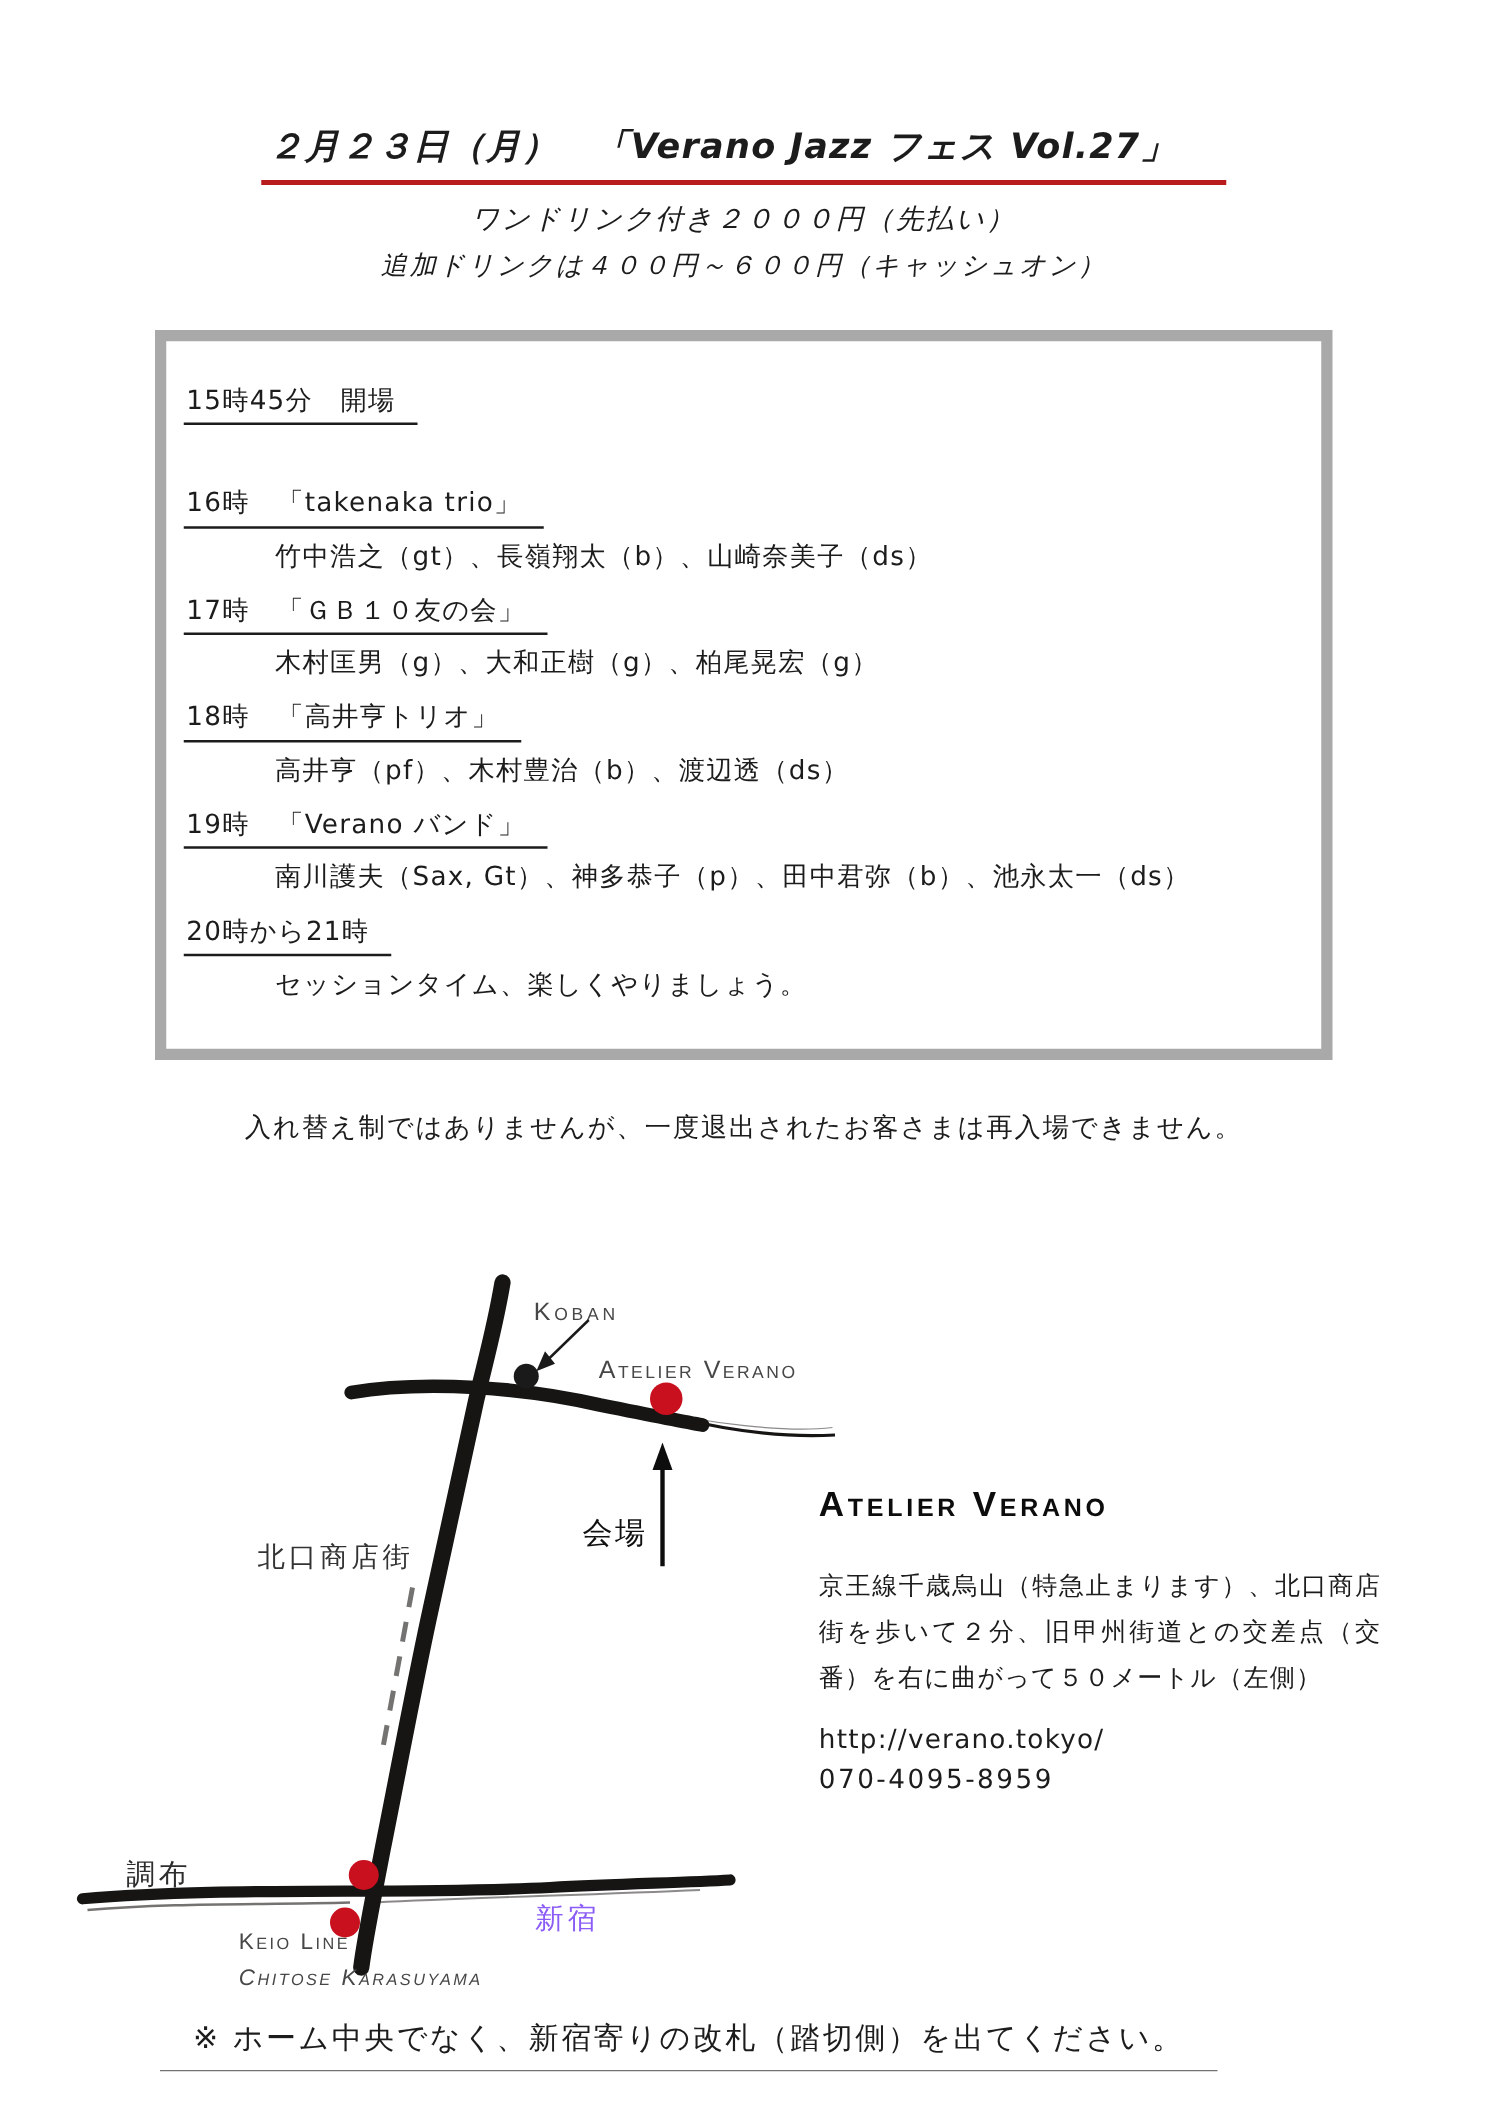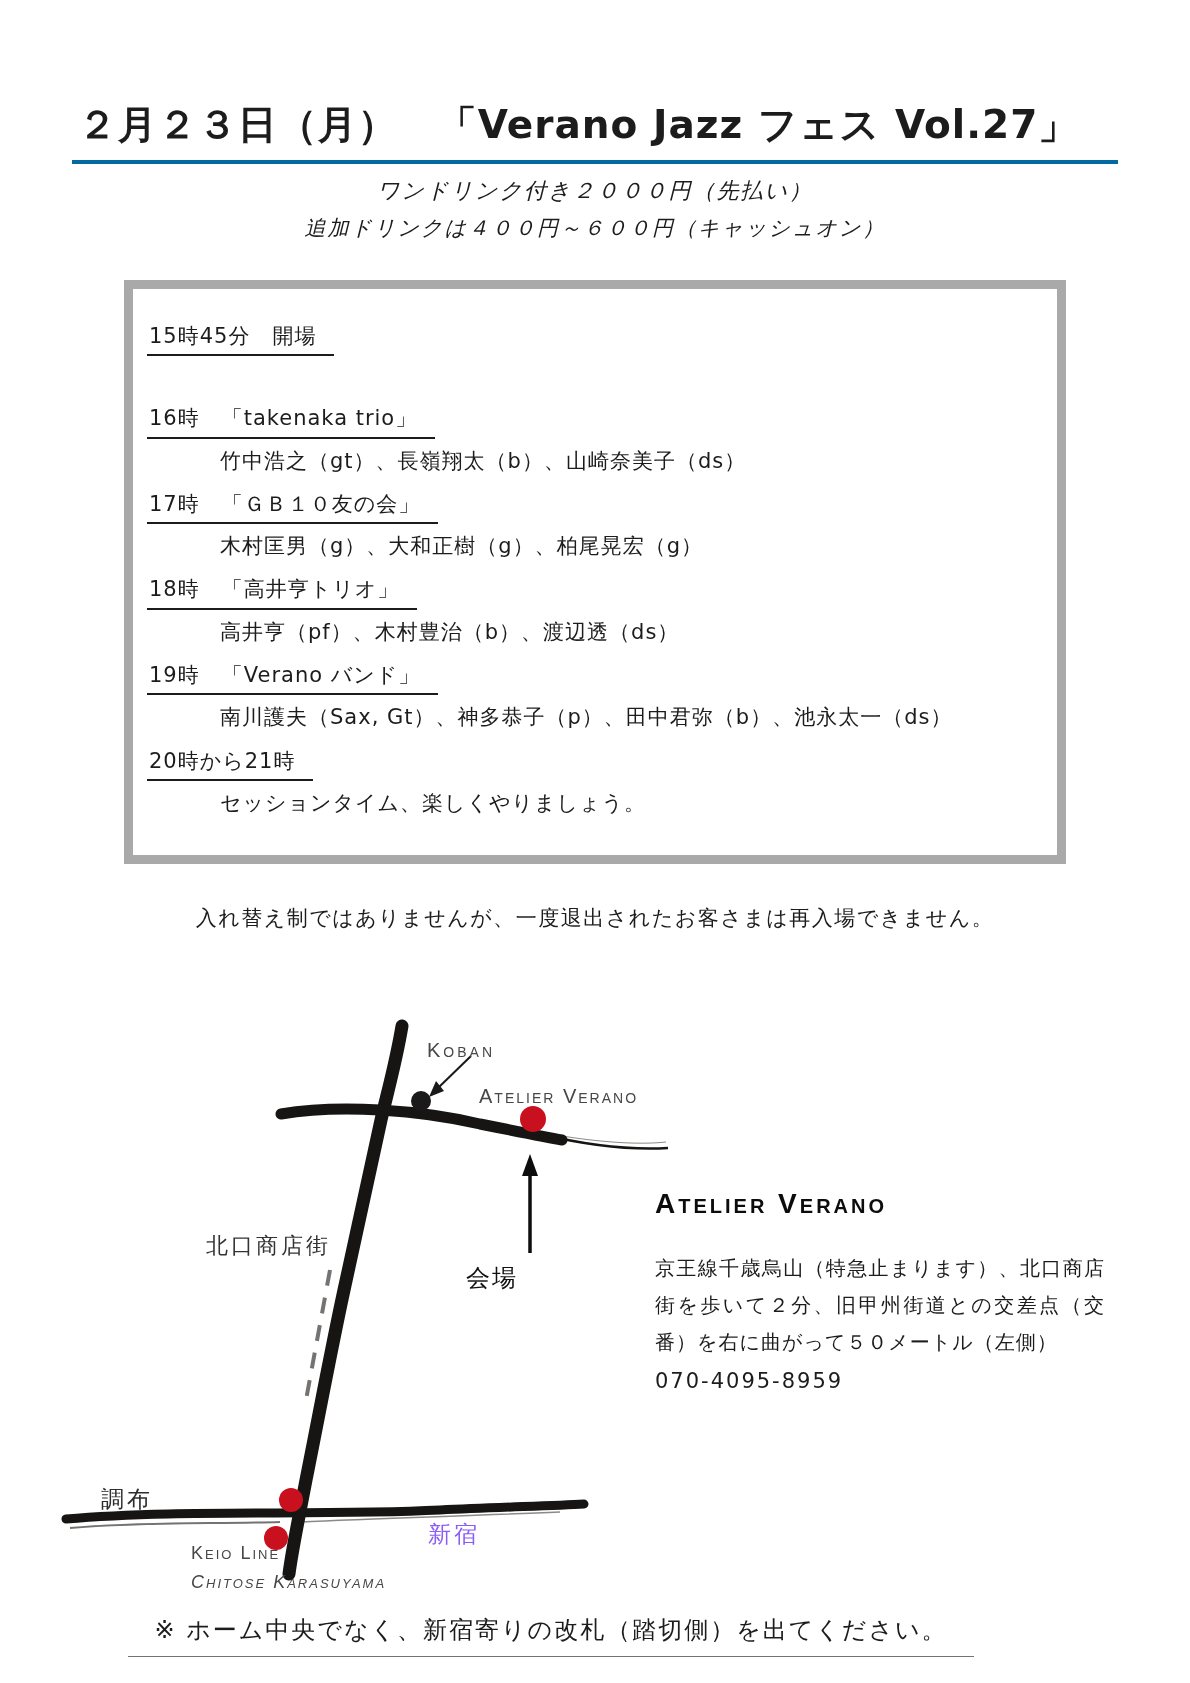--- a/index.html
+++ b/index.html
@@ -3,22 +3,22 @@
 <meta charset="utf-8">
 <style>
   html,body{margin:0;padding:0;background:#ffffff;}
   #page{
     position:relative;width:1190px;height:1683px;background:#fff;overflow:hidden;
     font-family:"DejaVu Sans",sans-serif;color:#1c1c1c;
   }
   
   .title-wrap{padding-top:98px;text-align:center;}
   .title{
-    display:inline-block;margin:0;font-size:39px;font-weight:600;letter-spacing:1px;
-    border-bottom:4px solid #0369a1;padding:0 40px 8px 6px;white-space:nowrap;
+    display:inline-block;margin:0;font-size:28px;font-weight:600;letter-spacing:1px;
+    border-bottom:4px solid #b91c1c;padding:0 40px 8px 6px;white-space:nowrap;font-style:italic;
   }
   .sub{text-align:center;font-size:22px;letter-spacing:2px;margin-top:12px;font-style:italic;}
   .sub2{font-size:21px;margin-top:8px;}
   
   .schedule-box{
     box-sizing:border-box;width:942px;height:584px;margin:38px auto 0;
     border:9px solid #a9a9a9;padding:34px 20px 0 14px;background:#fff;
   }
   .entry{margin-bottom:16px;}
   .entry-open{margin-bottom:49px;}
@@ -31,21 +31,21 @@
   .notice{margin-top:40px;text-align:center;font-size:21px;letter-spacing:1.5px;}
   
   .map-svg{position:absolute;left:0;top:940px;width:760px;height:700px;}
   .map-label{position:absolute;white-space:nowrap;}
   .latin-label{
     font-family:"Liberation Sans",sans-serif;font-variant:small-caps;
     color:#474747;letter-spacing:3px;
   }
   .lbl-koban{left:427px;top:1039px;font-size:20px;}
   .lbl-atelier-map{left:479px;top:1085px;font-size:20px;letter-spacing:2px;}
-  .lbl-kaijo{left:466px;top:1262px;font-size:24px;color:#111;letter-spacing:2px;}
+  .lbl-kaijo{left:466px;top:1210px;font-size:24px;color:#111;letter-spacing:2px;}
   .lbl-kitaguchi{left:206px;top:1231px;font-size:22px;color:#333;letter-spacing:3px;font-family:Liberation Mono, monospace;}
   .lbl-chofu{left:101px;top:1484px;font-size:23px;color:#2e2e2e;letter-spacing:3px;}
   .lbl-shinjuku{left:428px;top:1519px;font-size:23px;color:#8b5cf6;letter-spacing:3px;}
   .lbl-keio{left:191px;top:1543px;font-size:18px;letter-spacing:2px;}
   .lbl-chitose{left:191px;top:1572px;font-size:18px;letter-spacing:2px;font-style:italic;}
   
   .venue-info{position:absolute;left:655px;top:1188px;width:450px;}
   .venue-name{
     margin:0;font-family:"Liberation Sans",sans-serif;font-variant:small-caps;
     font-size:28px;font-weight:bold;letter-spacing:3px;color:#0c0c0c;
@@ -140,18 +140,19 @@
   <div class="map-label lbl-kaijo">会場</div>
   <div class="map-label lbl-kitaguchi">北口商店街</div>
   <div class="map-label lbl-chofu">調布</div>
   <div class="map-label lbl-shinjuku">新宿</div>
   <div class="map-label latin-label lbl-keio">Keio Line</div>
   <div class="map-label latin-label lbl-chitose">Chitose Karasuyama</div>
 
   <div class="venue-info">
     <h2 class="venue-name">Atelier Verano</h2>
     <div class="venue-access">京王線千歳烏山（特急止まります）、北口商店街を歩いて２分、旧甲州街道との交差点（交番）を右に曲がって５０メートル（左側）</div>
+    <div class="venue-url">http://verano.tokyo/</div>
     <div class="venue-phone">070-4095-8959</div>
   </div>
 
   <div class="footer-note">※ ホーム中央でなく、新宿寄りの改札（踏切側）を出てください。</div>
 
 </div>
 
 </body></html>

